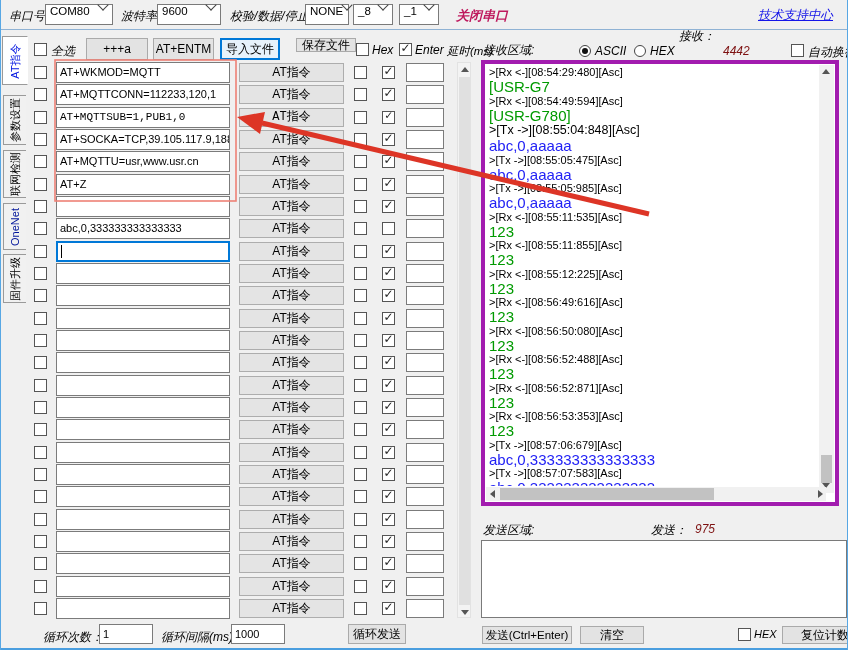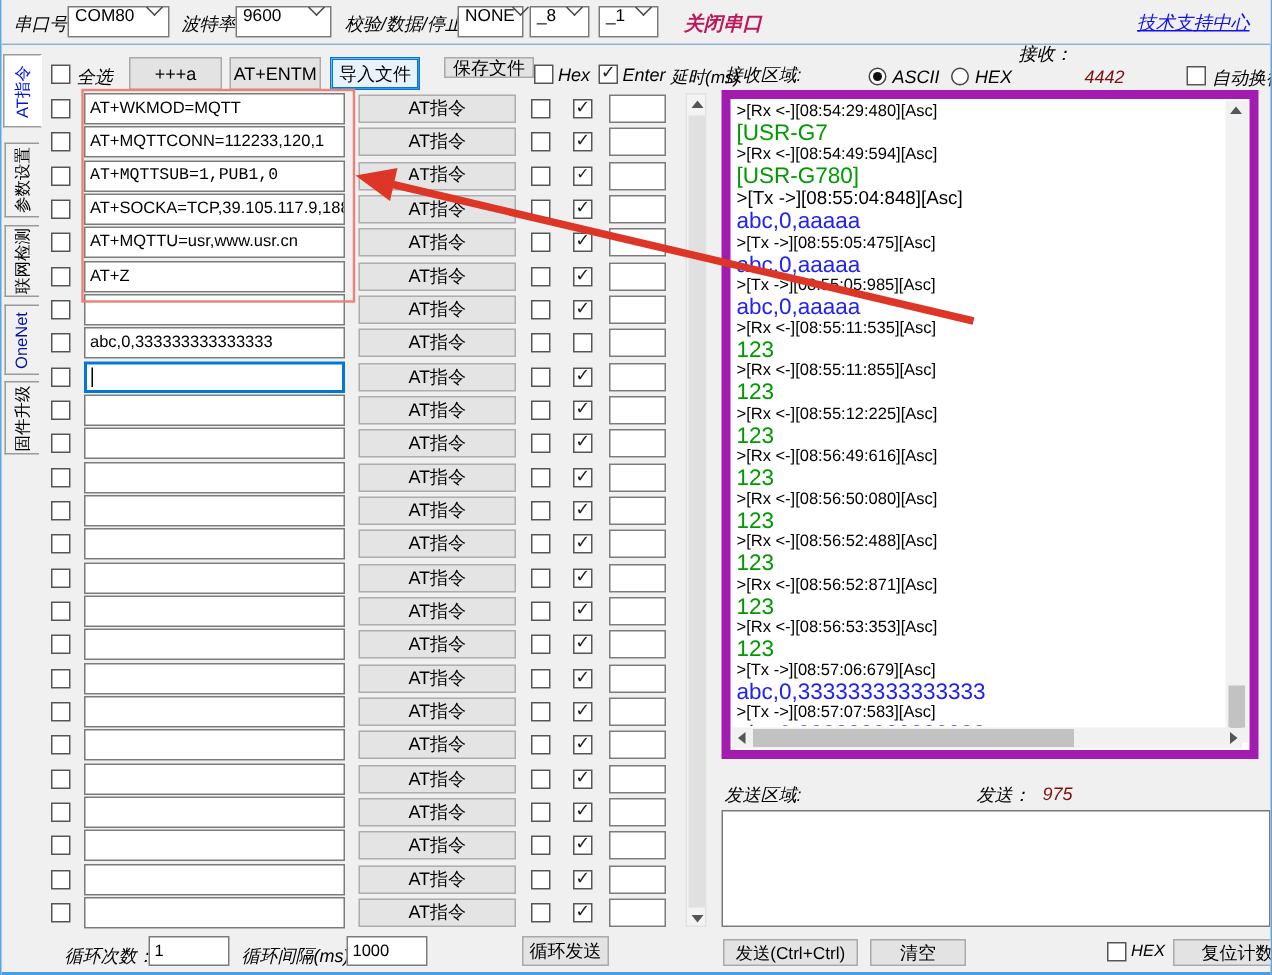--- a/index.html
+++ b/index.html
@@ -48,21 +48,21 @@
   .delay-input{position:absolute;left:379px;top:1px;width:38px;height:19px;background:#fff;border:1px solid #7b7b7b;box-sizing:border-box;}
   
   .sb-track{position:absolute;background:#f3f3f3;border:1px solid #e2e2e2;box-sizing:border-box;}
   .sb-thumb{position:absolute;background:#cdcdcd;}
   .arr{position:absolute;width:0;height:0;}
   .arr.up{border-left:4px solid transparent;border-right:4px solid transparent;border-bottom:5px solid #555;}
   .arr.down{border-left:4px solid transparent;border-right:4px solid transparent;border-top:5px solid #555;}
   .arr.left{border-top:4px solid transparent;border-bottom:4px solid transparent;border-right:5px solid #555;}
   .arr.right{border-top:4px solid transparent;border-bottom:4px solid transparent;border-left:5px solid #555;}
   
-  #log-box{position:absolute;left:480px;top:60px;width:358px;height:446px;background:#fff;border:6px solid #a21caf;box-sizing:border-box;overflow:hidden;}
+  #log-box{position:absolute;left:480px;top:60px;width:358px;height:446px;background:#fff;border:4px solid #a21caf;box-sizing:border-box;overflow:hidden;}
   #log-content{position:absolute;left:4px;top:2px;right:17px;bottom:16px;overflow:hidden;}
   .log-hdr{font-size:11px;line-height:13px;white-space:nowrap;color:#000;}
   .log-hdr-big{font-size:12.5px;line-height:15px;white-space:nowrap;color:#000;}
   .log-rx{font-size:15px;line-height:15.5px;white-space:nowrap;color:#009a00;}
   .log-tx{font-size:15px;line-height:15.5px;white-space:nowrap;color:#2222f5;}
   .maroon{color:#7d1010;}
   
   #send-box{position:absolute;left:480px;top:540px;width:366px;height:78px;background:#fff;border:1px solid #7a7a7a;box-sizing:border-box;}
   
   #annot{position:absolute;left:0;top:0;width:848px;height:650px;pointer-events:none;z-index:60;}
@@ -413,21 +413,21 @@
   </div>
 </div>
 
 <div>
   <span class="lbl" style="left:482px;top:522px">发送区域:</span>
   <span class="lbl" style="left:650px;top:522px">发送：</span>
   <span class="lbl maroon" style="left:694px;top:522px">975</span>
 </div>
 <div id="send-box"><span></span></div>
 <div>
-  <div class="btn" style="left:481px;top:626px;width:90px;height:18px;font-size:11.5px">发送(Ctrl+Ctrl)</div>
+  <div class="btn" style="left:481px;top:626px;width:90px;height:18px;font-size:11.5px">发送(Ctrl+Enter)</div>
   <div class="btn" style="left:579px;top:626px;width:64px;height:18px">清空</div>
   <span class="cb" style="left:737px;top:628px"><span class="tick">✓</span></span>
   <span class="lbl" style="left:753px;top:628px;font-size:11px">HEX</span>
   <div class="btn" style="left:781px;top:626px;width:86px;height:18px">复位计数</div>
 </div>
 
 <svg id="annot" viewBox="0 0 848 650">
   <rect x="54" y="60" width="181" height="141" fill="none" stroke="#ee8176" stroke-width="1.6"></rect>
   <line x1="648" y1="214" x2="261" y2="123" stroke="#dd3526" stroke-width="5"></line>
   <polygon points="236,117 264,112 259,134" fill="#dd3526"></polygon>

